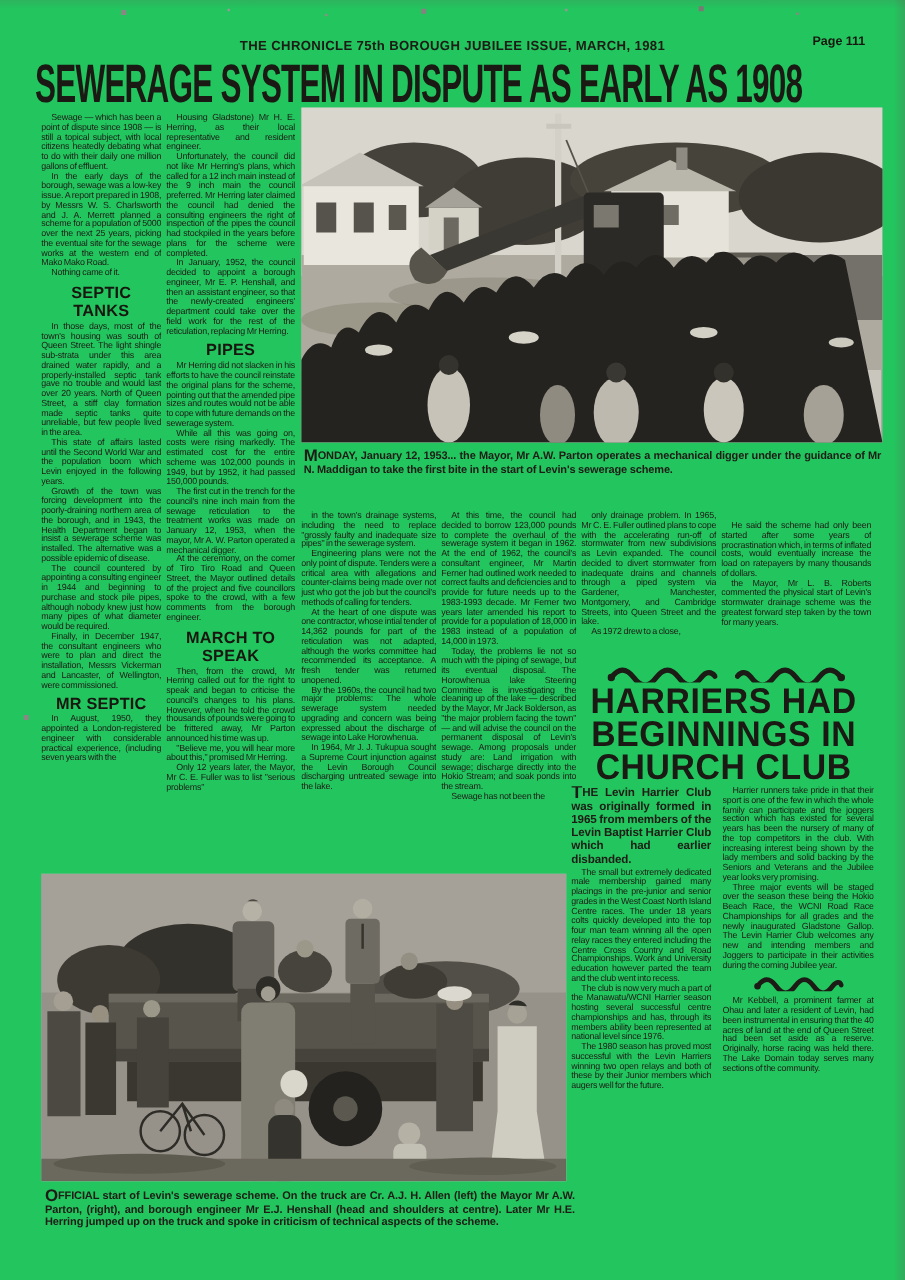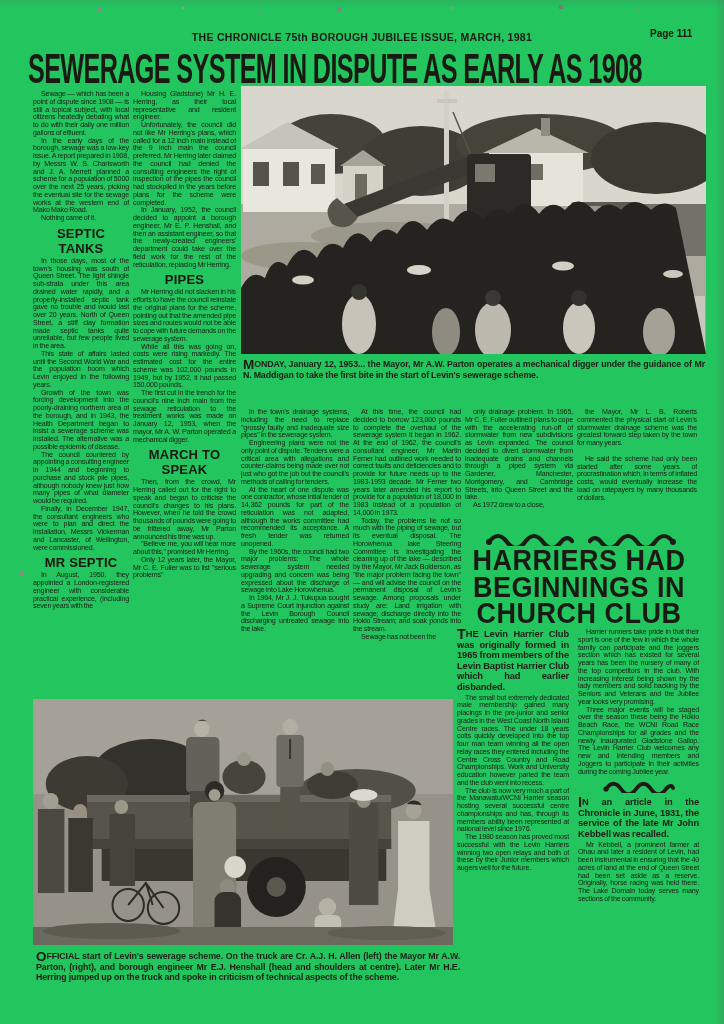--- a/index.html
+++ b/index.html
@@ -75,20 +75,21 @@
       <p class="para">In August, 1950, they appointed a London-registered engineer with considerable practical experience, (including seven years with the</p>
     </div>
   <div class="col" style="left:133px; top:91px; width:103px; height:610px;">
       <p class="para">Housing Gladstone) Mr H. E. Herring, as their local representative and resident engineer.</p>
       <p class="para">Unfortunately, the council did not like Mr Herring's plans, which called for a 12 inch main instead of the 9 inch main the council preferred. Mr Herring later claimed the council had denied the consulting engineers the right of inspection of the pipes the council had stockpiled in the years before plans for the scheme were completed.</p>
       <p class="para">In January, 1952, the council decided to appoint a borough engineer, Mr E. P. Henshall, and then an assistant engineer, so that the newly-created engineers' department could take over the field work for the rest of the reticulation, replacing Mr Herring.</p>
       <h4 class="subhead">PIPES</h4>
       <p class="para">Mr Herring did not slacken in his efforts to have the council reinstate the original plans for the scheme, pointing out that the amended pipe sizes and routes would not be able to cope with future demands on the sewerage system.</p>
       <p class="para">While all this was going on, costs were rising markedly. The estimated cost for the entire scheme was 102,000 pounds in 1949, but by 1952, it had passed 150,000 pounds.</p>
       <p class="para">The first cut in the trench for the council's nine inch main from the sewage reticulation to the treatment works was made on January 12, 1953, when the mayor, Mr A. W. Parton operated a mechanical digger.</p>
+      <p class="para">At the ceremony, on the corner of Tiro Tiro Road and Queen Street, the Mayor outlined details of the project and five councillors spoke to the crowd, with a few comments from the borough engineer.</p>
       <h4 class="subhead">MARCH TO
 SPEAK</h4>
       <p class="para">Then, from the crowd, Mr Herring called out for the right to speak and began to criticise the council's changes to his plans. However, when he told the crowd thousands of pounds were going to be frittered away, Mr Parton announced his time was up.</p>
       <p class="para">"Believe me, you will hear more about this," promised Mr Herring.</p>
       <p class="para">Only 12 years later, the Mayor, Mr C. E. Fuller was to list "serious problems"</p>
     </div>
 
   <div class="photo" style="left:241px; top:86px; width:465px; height:268px;">
     <svg viewBox="0 0 465 268" preserveAspectRatio="none">
       <rect width="465" height="135" fill="#d9d6ce"></rect>
@@ -164,22 +165,22 @@
   <div class="col" style="left:353px; top:409px; width:108px; height:296px;">
       <p class="para">At this time, the council had decided to borrow 123,000 pounds to complete the overhaul of the sewerage system it began in 1962. At the end of 1962, the council's consultant engineer, Mr Martin Ferner had outlined work needed to correct faults and deficiencies and to provide for future needs up to the 1983-1993 decade. Mr Ferner two years later amended his report to provide for a population of 18,000 in 1983 instead of a population of 14,000 in 1973.</p>
       <p class="para">Today, the problems lie not so much with the piping of sewage, but its eventual disposal. The Horowhenua lake Steering Committee is investigating the cleaning up of the lake — described by the Mayor, Mr Jack Bolderson, as "the major problem facing the town" — and will advise the council on the permanent disposal of Levin's sewage. Among proposals under study are: Land irrigation with sewage; discharge directly into the Hokio Stream; and soak ponds into the stream.</p>
       <p class="para">Sewage has not been the</p>
     </div>
   <div class="col" style="left:465px; top:409px; width:108px; height:130px;">
       <p class="para">only drainage problem. In 1965, Mr C. E. Fuller outlined plans to cope with the accelerating run-off of stormwater from new subdivisions as Levin expanded. The council decided to divert stormwater from inadequate drains and channels through a piped system via Gardener, Manchester, Montgomery, and Cambridge Streets, into Queen Street and the lake.</p>
       <p class="para">As 1972 drew to a close,</p>
     </div>
   <div class="col" style="left:577px; top:409px; width:120px; height:125px;">
+      <p class="para pgap">He said the scheme had only been started after some years of procrastination which, in terms of inflated costs, would eventually increase the load on ratepayers by many thousands of dollars.</p>
       <p class="para">the Mayor, Mr L. B. Roberts commented the physical start of Levin's stormwater drainage scheme was the greatest forward step taken by the town for many years.</p>
-      <p class="para pgap">He said the scheme had only been started after some years of procrastination which, in terms of inflated costs, would eventually increase the load on ratepayers by many thousands of dollars.</p>
     </div>
 
   <div class="orn-row" style="left:465px; top:533px; width:232px;">
     <svg class="orn" width="88" height="13" viewBox="0 0 88 13">
       <path d="M3,9 C9,1 15,1 21,9 C27,17 33,17 39,9 C45,1 51,1 57,9 C63,17 69,17 75,9 C79,4 83,4 86,8" stroke="#1c1b16" stroke-width="4.2" fill="none" stroke-linecap="round"></path>
       <circle cx="3" cy="9" r="3" fill="#1c1b16"></circle>
     </svg>
     <svg class="orn" width="88" height="13" viewBox="0 0 88 13">
       <path d="M2,8 C5,4 9,4 13,9 C19,17 25,17 31,9 C37,1 43,1 49,9 C55,17 61,17 67,9 C73,1 79,1 85,9" stroke="#1c1b16" stroke-width="4.2" fill="none" stroke-linecap="round"></path>
       <circle cx="85" cy="9" r="3" fill="#1c1b16"></circle>
@@ -199,21 +200,20 @@
         <p class="para">Harrier runners take pride in that their sport is one of the few in which the whole family can participate and the joggers section which has existed for several years has been the nursery of many of the top competitors in the club. With increasing interest being shown by the lady members and solid backing by the Seniors and Veterans and the Jubilee year looks very promising.</p>
         <p class="para">Three major events will be staged over the season these being the Hokio Beach Race, the WCNI Road Race Championships for all grades and the newly inaugurated Gladstone Gallop. The Levin Harrier Club welcomes any new and intending members and Joggers to participate in their activities during the coming Jubilee year.</p>
       </div>
     <div class="divider-orn">
       <svg class="orn" width="72" height="12" viewBox="0 0 72 12">
         <path d="M3,8 C8,1 13,1 18,8 C23,15 28,15 33,8 C38,1 43,1 48,8 C53,15 58,15 63,8 C66,4 69,4 70,7" stroke="#1c1b16" stroke-width="3.8" fill="none" stroke-linecap="round"></path>
         <circle cx="3" cy="8" r="2.6" fill="#1c1b16"></circle>
       </svg>
     </div>
     <div>
-        <p class="para lead"><span class="initial">I</span>N an article in the Chronicle in June, 1931, the service of the late Mr John Kebbell was recalled.</p>
         <p class="para">Mr Kebbell, a prominent farmer at Ohau and later a resident of Levin, had been instrumental in ensuring that the 40 acres of land at the end of Queen Street had been set aside as a reserve. Originally, horse racing was held there. The Lake Domain today serves many sections of the community.</p>
       </div>
   </div>
 
   <div class="photo" style="left:33px; top:699px; width:420px; height:246px;">
     <svg viewBox="0 0 428 246" preserveAspectRatio="none">
       <rect width="428" height="246" fill="#96928a"></rect>
       <rect width="428" height="95" fill="#a5a199"></rect>
       <ellipse cx="120" cy="72" rx="58" ry="32" fill="#33312b"></ellipse>
       <ellipse cx="55" cy="85" rx="42" ry="28" fill="#3c3a33"></ellipse>

